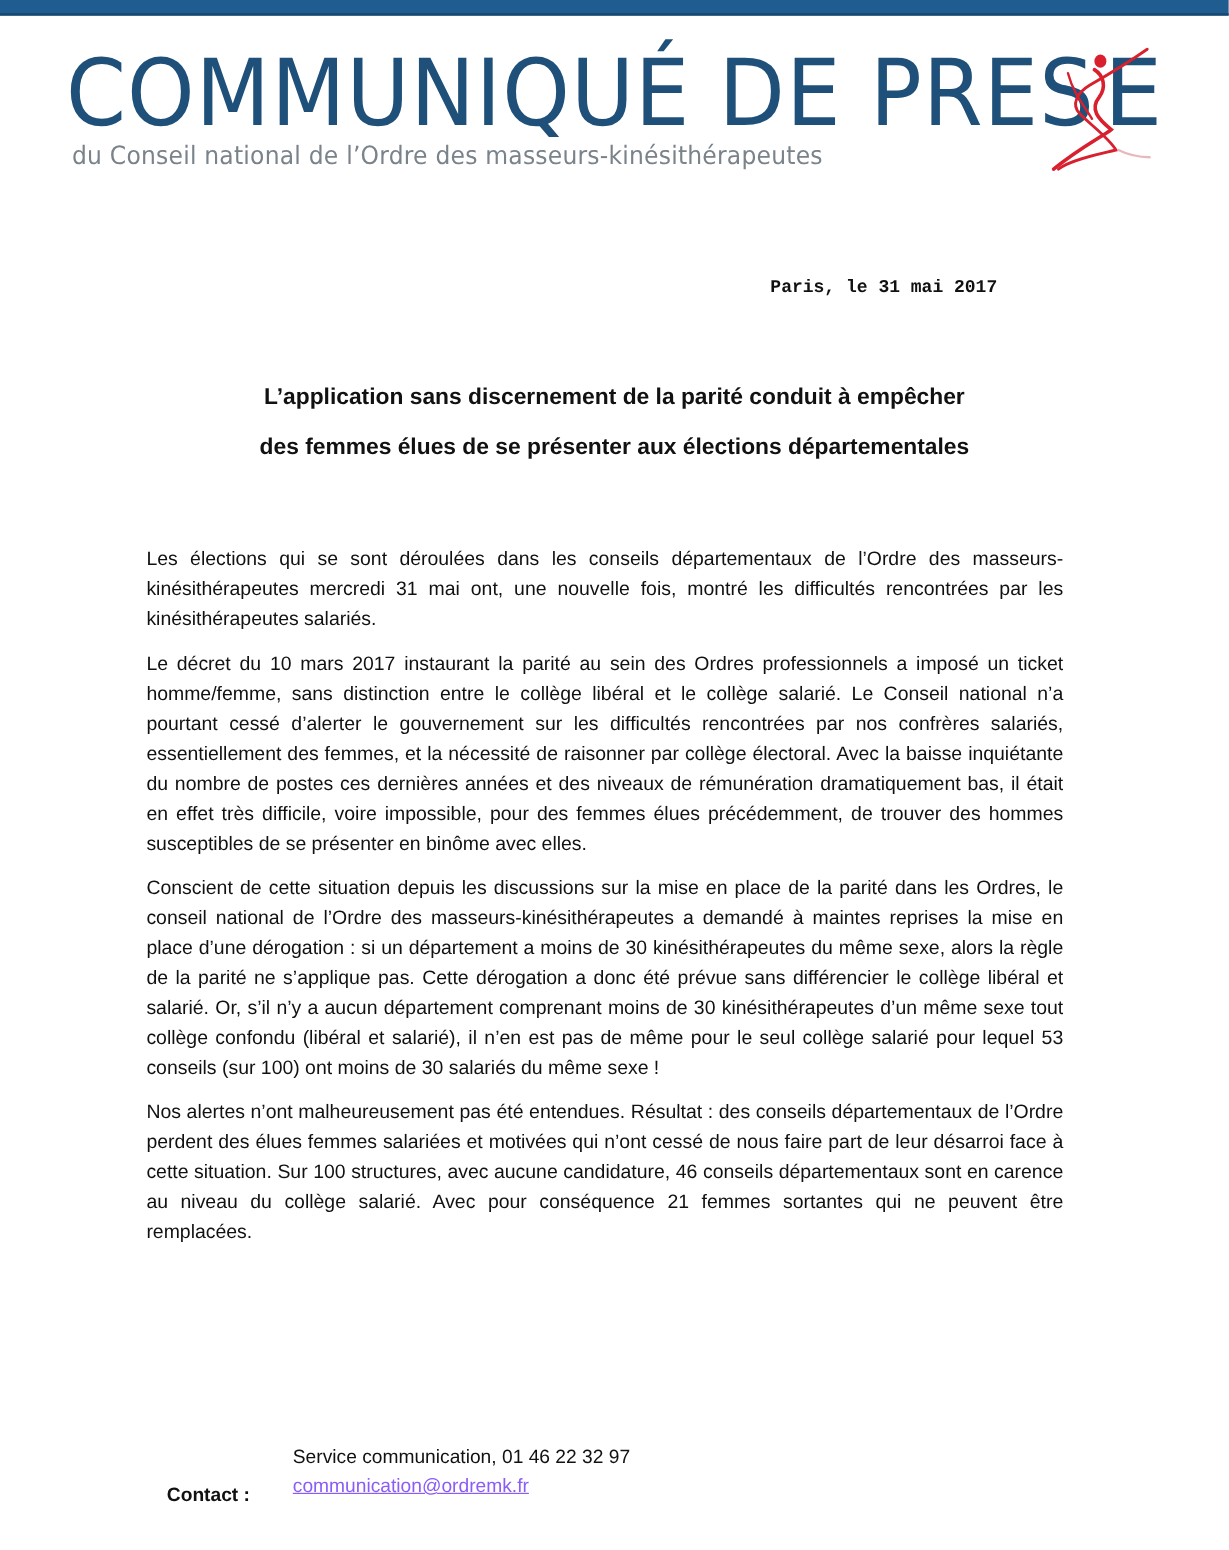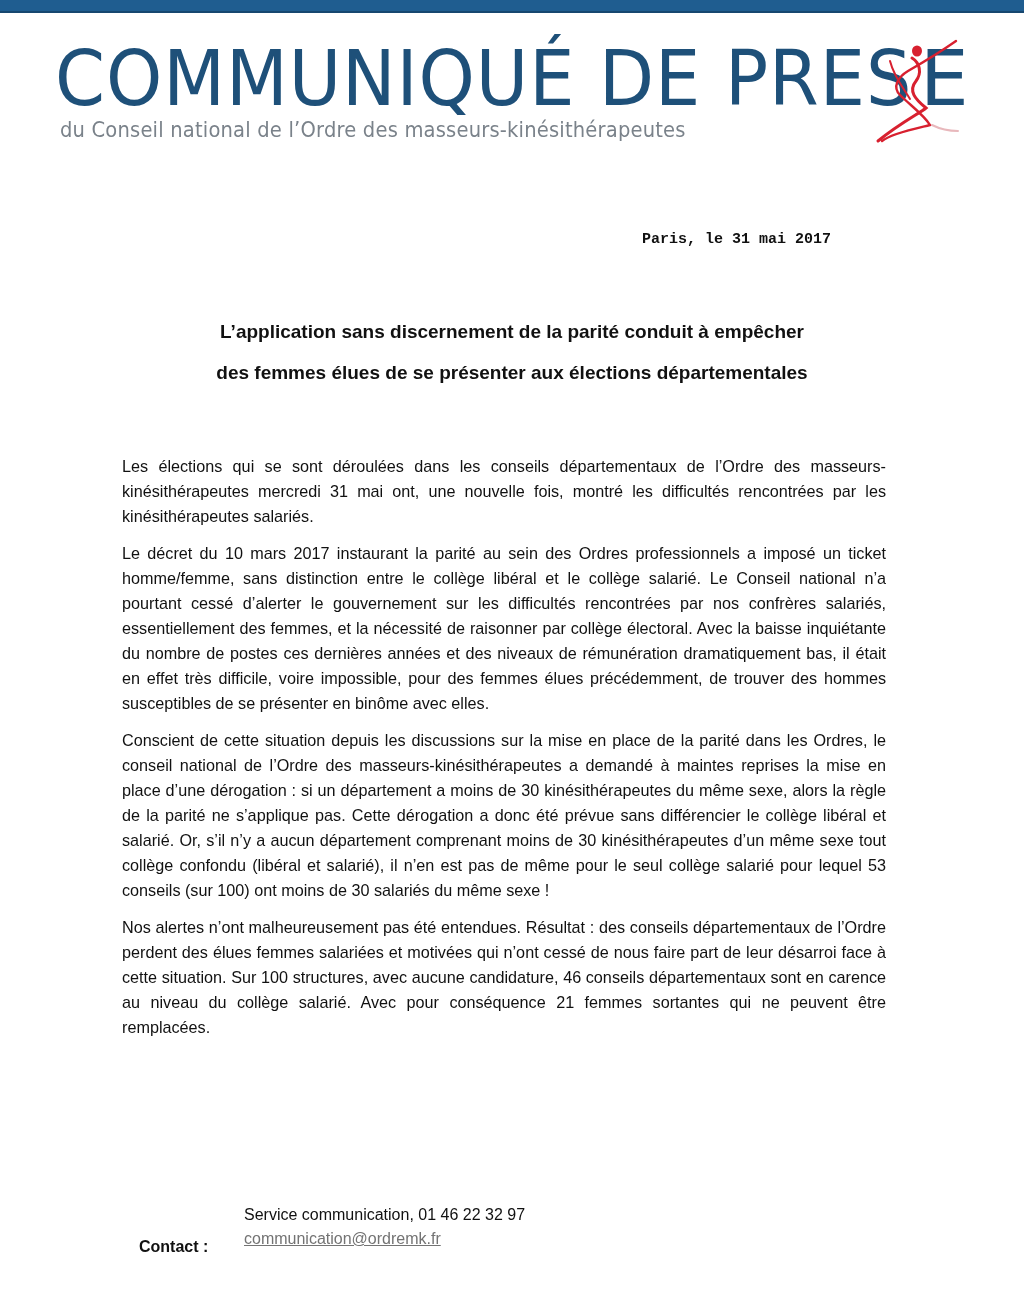--- a/index.html
+++ b/index.html
@@ -48,21 +48,21 @@
       font-size: 16.2px; line-height: 25px; text-align: justify; color: #111;
     }
     .body-text p { margin: 0 16px 12px 0; }
     .contact {
       position: absolute; left: 122px; top: 1206px; font-size: 16px; color: #111;
     }
     .contact .label { position: absolute; left: 17px; top: 0; font-weight: bold; white-space: nowrap; margin-top: 32px; }
     .contact .line1 { position: absolute; left: 122px; top: 0; white-space: nowrap; }
     .contact .email {
       position: absolute; left: 122px; top: 24px; white-space: nowrap;
-      color: #737373; text-decoration: underline;
+      color: #8b5cf6; text-decoration: underline;
     }
   </style>
 </head>
 <body>
 
 <div class="top-bar"></div>
 
 <div class="masthead">
   <div class="mast-title"><span class="thin">COMMUNIQUÉ DE PRES</span></div>
   <div class="mast-e">E</div>

